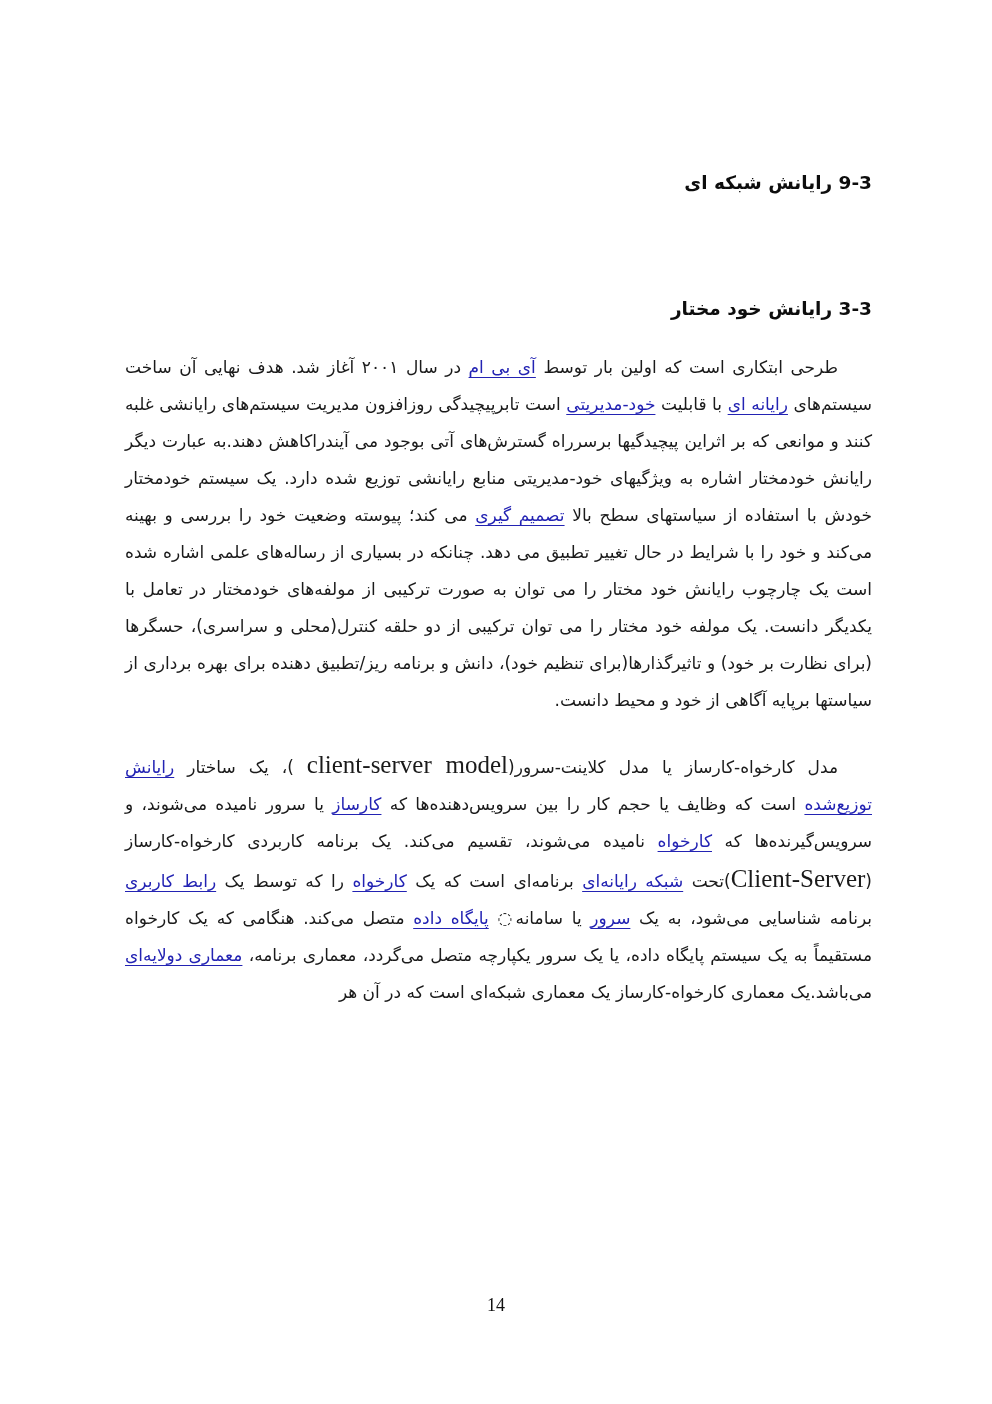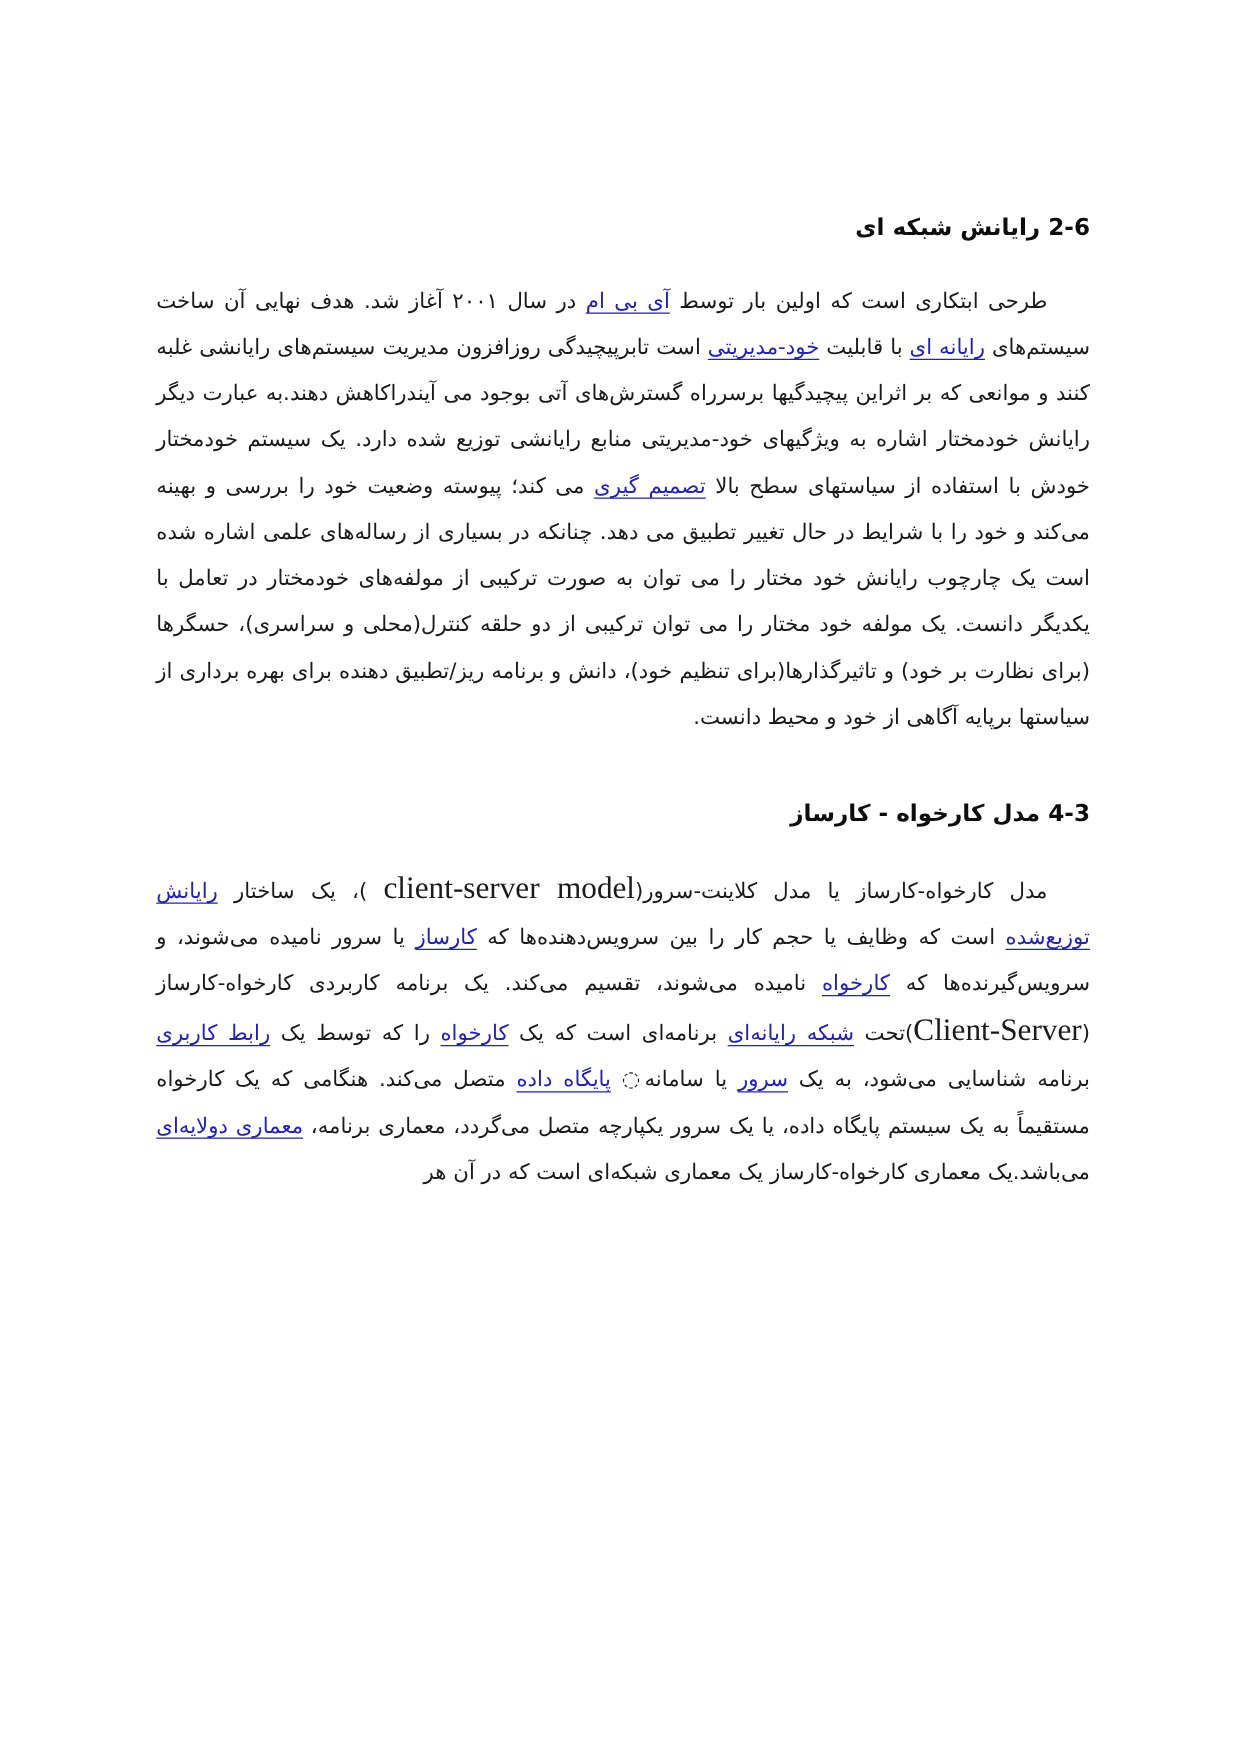--- a/index.html
+++ b/index.html
@@ -65,23 +65,26 @@
     font-size: 18px;
     color: #111111;
   }
 </style>
 </head>
 <body>
 
 <div class="page">
   <main class="content">
       <section class="sec">
-        <h2 class="section-heading">2-6 رایانش شبکه ای</h2>
+        <h2 class="section-heading">9-3 رایانش شبکه ای</h2>
       </section>
       <section class="sec">
+        <h2 class="section-heading">3-3 رایانش خود مختار</h2>
         <p class="para"><span class="plain">طرحی ابتکاری است که اولین بار توسط </span><a href="#" class="link">آی بی ام</a><span class="plain"> در سال ۲۰۰۱ آغاز شد. هدف نهایی آن ساخت سیستم‌های </span><a href="#" class="link">رایانه ای</a><span class="plain"> با قابلیت </span><a href="#" class="link">خود-مدیریتی</a><span class="plain"> است تابرپیچیدگی روزافزون مدیریت سیستم‌های رایانشی غلبه کنند و موانعی که بر اثراین پیچیدگیها برسرراه گسترش‌های آتی بوجود می آیندراکاهش دهند.به عبارت دیگر رایانش خودمختار اشاره به ویژگیهای خود-مدیریتی منابع رایانشی توزیع شده دارد. یک سیستم خودمختار خودش با استفاده از سیاستهای سطح بالا </span><a href="#" class="link">تصمیم گیری</a><span class="plain"> می کند؛ پیوسته وضعیت خود را بررسی و بهینه می‌کند و خود را با شرایط در حال تغییر تطبیق می دهد. چنانکه در بسیاری از رساله‌های علمی اشاره شده است یک چارچوب رایانش خود مختار را می توان به صورت ترکیبی از مولفه‌های خودمختار در تعامل با یکدیگر دانست. یک مولفه خود مختار را می توان ترکیبی از دو حلقه کنترل(محلی و سراسری)، حسگرها (برای نظارت بر خود) و تاثیرگذارها(برای تنظیم خود)، دانش و برنامه ریز/تطبیق دهنده برای بهره برداری از سیاستها برپایه آگاهی از خود و محیط دانست.</span></p>
       </section>
       <section class="sec">
-        <h2 class="section-heading">4-3 مدل کارخواه - کارساز</h2>
         <p class="para"><span class="plain">مدل کارخواه-کارساز یا مدل کلاینت-سرور(</span><span class="latin">client-server model</span><span class="plain"> )، یک ساختار </span><a href="#" class="link">رایانش توزیع‌شده</a><span class="plain"> است که وظایف یا حجم کار را بین سرویس‌دهنده‌ها که </span><a href="#" class="link">کارساز</a><span class="plain"> یا سرور نامیده می‌شوند، و سرویس‌گیرنده‌ها که </span><a href="#" class="link">کارخواه</a><span class="plain"> نامیده می‌شوند، تقسیم می‌کند. یک برنامه کاربردی </span><span class="italic">کارخواه-کارساز</span><span class="plain"> (</span><span class="latin">Client-Server</span><span class="plain">)تحت </span><a href="#" class="link">شبکه رایانه‌ای</a><span class="plain"> برنامه‌ای است که یک </span><a href="#" class="link">کارخواه</a><span class="plain"> را که توسط یک </span><a href="#" class="link">رابط کاربری</a><span class="plain"> برنامه شناسایی می‌شود، به یک </span><a href="#" class="link">سرور</a><span class="plain"> یا سامانه◌ </span><a href="#" class="link">پایگاه داده</a><span class="plain"> متصل می‌کند. هنگامی که یک </span><span class="italic">کارخواه</span><span class="plain"> مستقیماً به یک سیستم پایگاه داده، یا یک سرور یکپارچه متصل می‌گردد، معماری برنامه، </span><a href="#" class="link">معماری دولایه‌ای</a><span class="plain"> می‌باشد.یک </span><span class="italic">معماری کارخواه-کارساز</span><span class="plain"> یک معماری شبکه‌ای است که در آن هر</span></p>
       </section>
     </main>
+  <footer class="page-footer">
+    <span class="page-number">14</span>
+  </footer>
 </div>
 
 </body></html>

